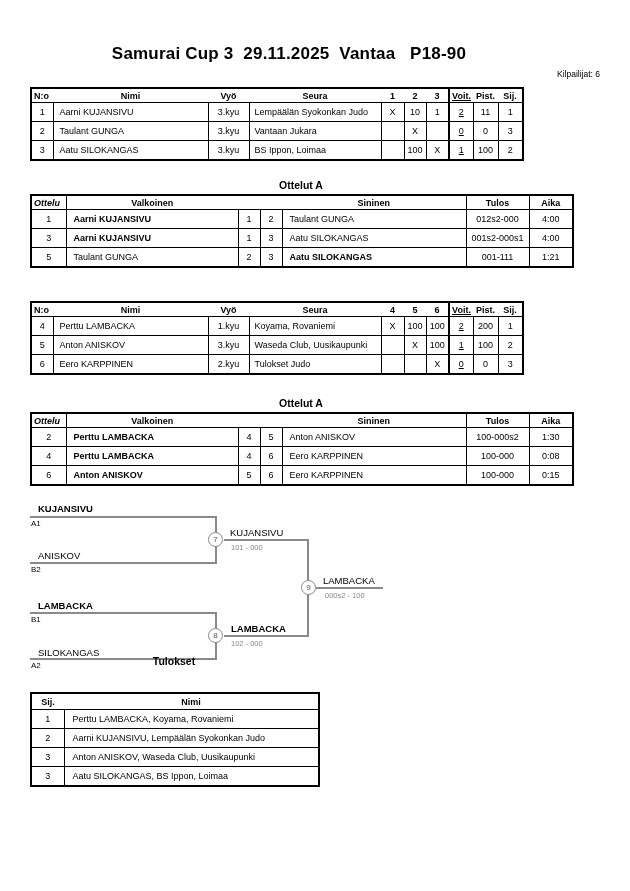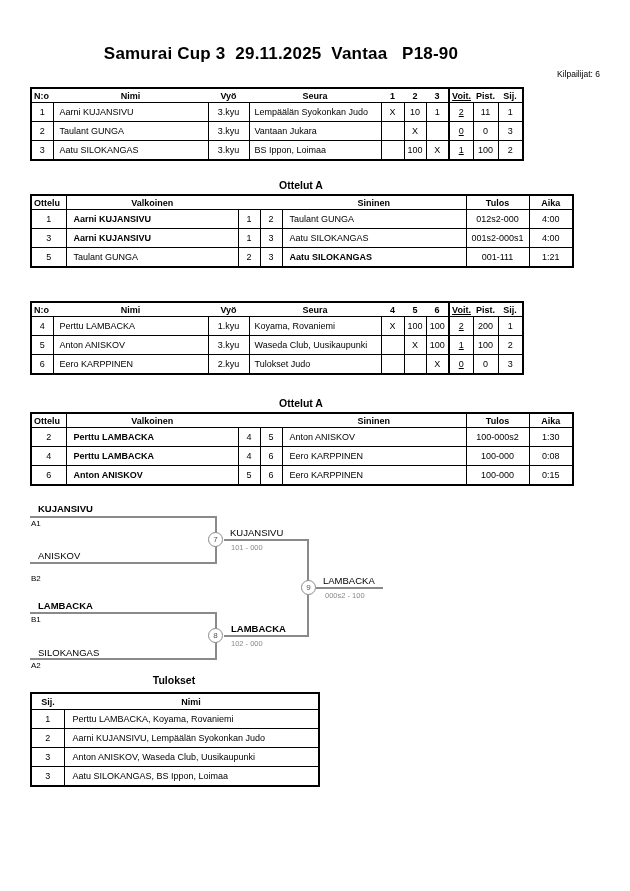--- a/index.html
+++ b/index.html
@@ -2,21 +2,21 @@
 <html><head>
 <meta charset="utf-8">
 <style>
   html,body { margin:0; padding:0; background:#fff; }
   .page {
     position:relative; width:630px; height:891px; background:#fff;
     font-family:"Liberation Sans", sans-serif; color:#000;
   }
   .abs { position:absolute; }
   .title {
-    top:44px; left:0; width:562px; text-align:center;
+    top:44px; left:8px; width:562px; text-align:center;
     font-size:17px; font-weight:bold; white-space:pre; letter-spacing:.2px;
   }
   .sec-title { font-size:10.5px; font-weight:bold; text-align:center; }
   .count-label { top:69px; right:30px; font-size:8.5px; }
 
   table.tbl {
     position:absolute; border-collapse:collapse; table-layout:fixed;
     border:2px solid #000; background:#fff;
   }
   table.tbl th {
@@ -26,21 +26,21 @@
   }
   table.tbl td {
     font-size:9px; height:18px; padding:0 2px;
     border:1px solid #000; vertical-align:middle;
     white-space:nowrap; overflow:visible;
   }
   table.tbl-results th { height:15px; }
   .c { text-align:center; }
   .l { text-align:left; }
   .b { font-weight:bold; }
-  .hr { border-right:1px solid #000 !important; }
+  .hr { border-right:1px solid #000 !important;font-style:italic; }
   .hl { border-left:1px solid #000 !important; }
   .thick { border-left:2px solid #000 !important;text-decoration:underline; }
   .pad6 { padding-left:6px !important; }
   .pad5 { padding-left:5px !important; }
   .pad7 { padding-left:7px !important; }
   .pad8 { padding-left:8px !important; }
 
   
   .br-line { position:absolute; background:#8a8a8a; }
   .br-name { position:absolute; font-size:9.5px; font-weight:bold; white-space:nowrap; }
@@ -296,21 +296,21 @@
   </tbody>
     </table>
 
   <div>
 
     <div class="br-name" style="left:38px;top:503px;">KUJANSIVU</div>
     <div class="br-line" style="left:30px;top:516px;width:187px;height:2px;"></div>
     <div class="br-seed" style="left:31px;top:519px;">A1</div>
     <div class="br-name reg" style="left:38px;top:550px;">ANISKOV</div>
     <div class="br-line" style="left:30px;top:562px;width:187px;height:2px;"></div>
-    <div class="br-seed" style="left:31px;top:565px;margin-top:9px;">B2</div>
+    <div class="br-seed" style="left:31px;top:565px;">B2</div>
     <div class="br-line" style="left:215px;top:516px;width:2px;height:48px;"></div>
     <div class="br-circle" style="left:208px;top:532px;">7</div>
     <div class="br-line" style="left:224px;top:539px;width:85px;height:2px;"></div>
     <div class="br-name reg" style="left:230px;top:527px;">KUJANSIVU</div>
     <div class="br-score" style="left:231px;top:543px;">101 - 000</div>
 
     <div class="br-name" style="left:38px;top:600px;">LAMBACKA</div>
     <div class="br-line" style="left:30px;top:612px;width:187px;height:2px;"></div>
     <div class="br-seed" style="left:31px;top:615px;">B1</div>
     <div class="br-name reg" style="left:38px;top:647px;">SILOKANGAS</div>
@@ -322,21 +322,21 @@
     <div class="br-name" style="left:231px;top:623px;">LAMBACKA</div>
     <div class="br-score" style="left:231px;top:639px;">102 - 000</div>
 
     <div class="br-line" style="left:307px;top:539px;width:2px;height:98px;"></div>
     <div class="br-circle" style="left:301px;top:580px;">9</div>
     <div class="br-line" style="left:316px;top:587px;width:67px;height:2px;"></div>
     <div class="br-name reg" style="left:323px;top:575px;">LAMBACKA</div>
     <div class="br-score" style="left:325px;top:591px;">000s2 - 100</div>
   </div>
 
-  <div class="abs sec-title" style="top:674px;left:30px;width:288px;text-align:center;">Tulokset</div>
+  <div class="abs sec-title" style="top:655px;left:30px;width:288px;text-align:center;">Tulokset</div>
 
   <table class="tbl tbl-results" style="left:30px;top:692px;width:288px;">
     <colgroup>
         <col style="width:33px">
         <col style="width:255px">
       </colgroup>
     <tbody>
         <tr>
       <th class="c">Sij.</th>
       <th class="c">Nimi</th>

